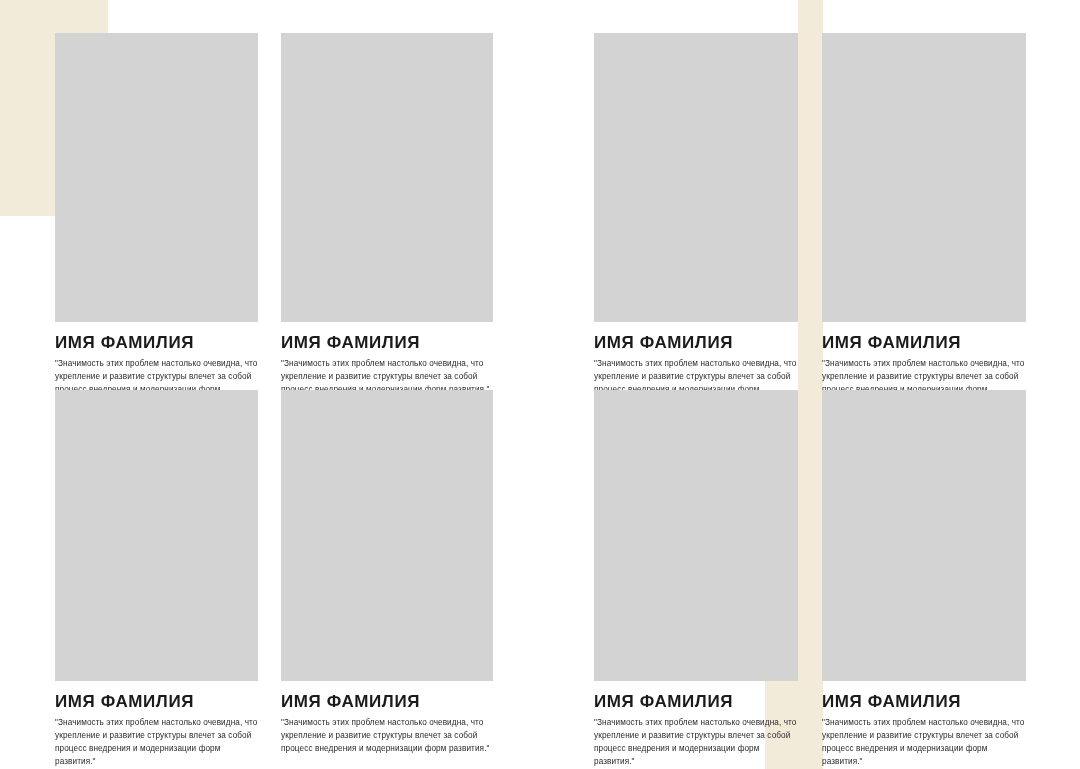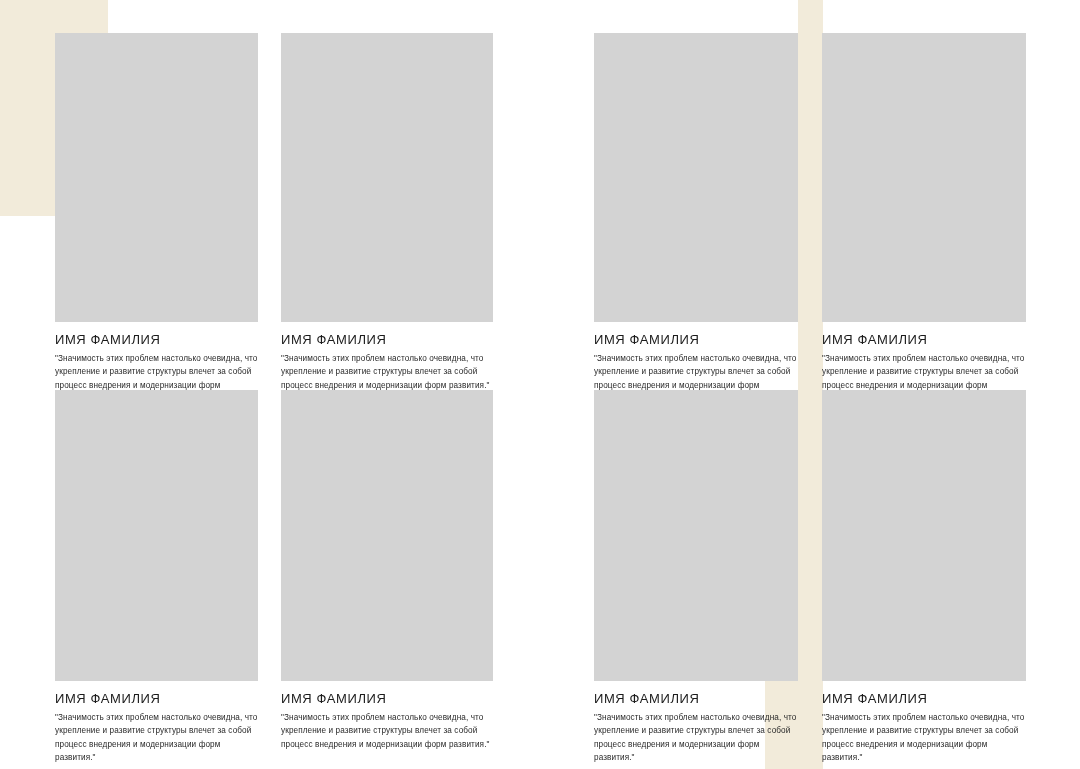--- a/index.html
+++ b/index.html
@@ -46,22 +46,22 @@
     z-index: 1;
   }
   .card {
     position: absolute;
   }
   .card-photo {
     width: 100%;
     background: #d3d3d3;
   }
   .card-name {
-    font-size: 13px;
-    font-weight: normal;
+    font-size: 17px;
+    font-weight: bold;
     letter-spacing: 0.6px;
     color: #1b1b1b;
     margin: 11px 0 4px 0;
     line-height: 1.15;
     white-space: nowrap;
   }
   .card-quote {
     font-size: 8.2px;
     line-height: 1.62;
     color: #2a2a2a;

